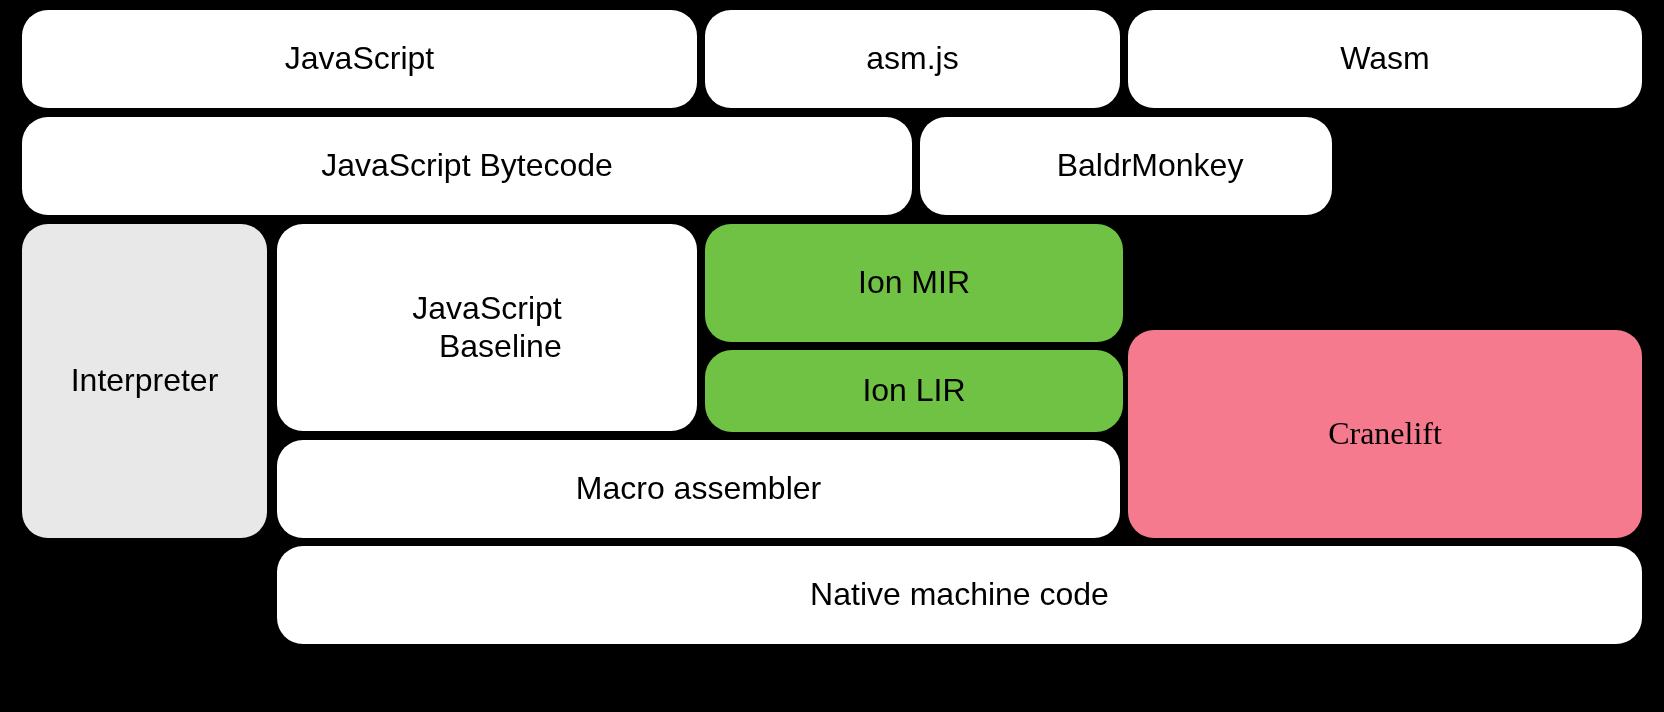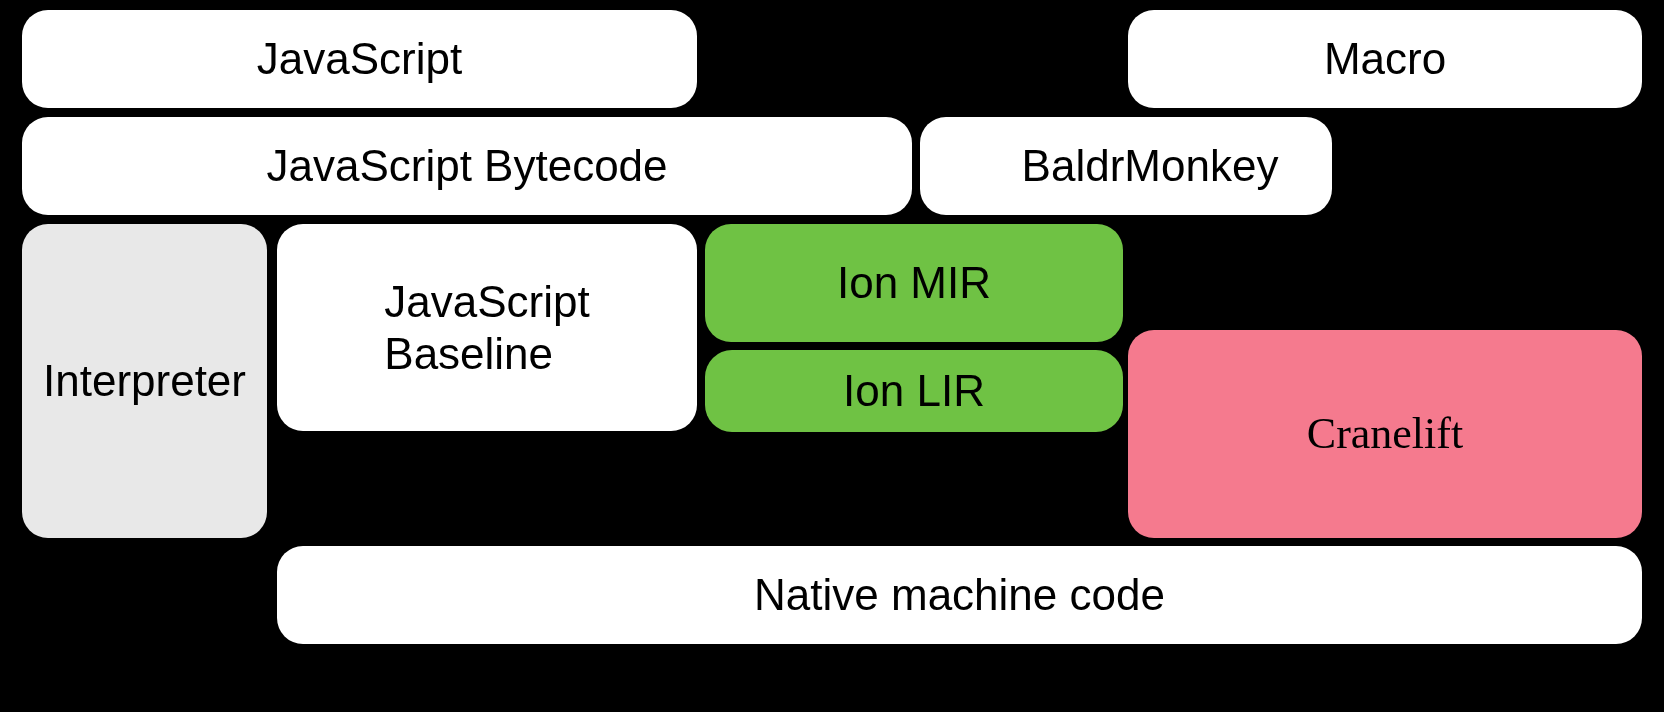--- a/index.html
+++ b/index.html
@@ -14,39 +14,41 @@
     background: #000000;
     overflow: hidden;
     font-family: "Liberation Sans", sans-serif;
   }
   .box {
     position: absolute;
     box-sizing: border-box;
     display: flex;
     align-items: center;
     justify-content: center;
-    text-align: left;
+    text-align: right;
     border-radius: 26px;
     color: #000000;
-    font-size: 44px;
+    font-size: 32px;
     font-weight: 400;
     line-height: 1.18;
     letter-spacing: 0px;
     white-space: pre-line;
     user-select: none;
   }
 </style>
 </head>
 <body>
 
 <div id="canvas">
     <div class="box" style="left: 22px; top: 10px; width: 675px; height: 98px; background: rgb(255, 255, 255); color: rgb(0, 0, 0);">JavaScript</div>
-    <div class="box" style="left: 1128px; top: 10px; width: 514px; height: 98px; background: rgb(255, 255, 255); color: rgb(0, 0, 0);">Macro</div>
+    <div class="box" style="left: 705px; top: 10px; width: 415px; height: 98px; background: rgb(255, 255, 255); color: rgb(0, 0, 0);">asm.js</div>
+    <div class="box" style="left: 1128px; top: 10px; width: 514px; height: 98px; background: rgb(255, 255, 255); color: rgb(0, 0, 0);">Wasm</div>
     <div class="box" style="left: 22px; top: 117px; width: 890px; height: 98px; background: rgb(255, 255, 255); color: rgb(0, 0, 0);">JavaScript Bytecode</div>
     <div class="box" style="left: 920px; top: 117px; width: 412px; height: 98px; background: rgb(255, 255, 255); color: rgb(0, 0, 0); padding-left: 48px;">BaldrMonkey</div>
     <div class="box" style="left: 22px; top: 224px; width: 245px; height: 314px; background: rgb(232, 232, 232); color: rgb(0, 0, 0);">Interpreter</div>
     <div class="box" style="left: 277px; top: 224px; width: 420px; height: 207px; background: rgb(255, 255, 255); color: rgb(0, 0, 0);">JavaScript
 Baseline</div>
     <div class="box" style="left: 705px; top: 224px; width: 418px; height: 118px; background: rgb(111, 194, 68); color: rgb(0, 0, 0);">Ion MIR</div>
     <div class="box" style="left: 705px; top: 350px; width: 418px; height: 82px; background: rgb(111, 194, 68); color: rgb(0, 0, 0); border-radius: 27px;">Ion LIR</div>
     <div class="box" style="left: 1128px; top: 330px; width: 514px; height: 208px; background: rgb(245, 122, 142); color: rgb(0, 0, 0); font-family: Liberation Serif, serif;">Cranelift</div>
+    <div class="box" style="left: 277px; top: 440px; width: 843px; height: 98px; background: rgb(255, 255, 255); color: rgb(0, 0, 0);">Macro assembler</div>
     <div class="box" style="left: 277px; top: 546px; width: 1365px; height: 98px; background: rgb(255, 255, 255); color: rgb(0, 0, 0);">Native machine code</div>
   </div>
 
 </body></html>

